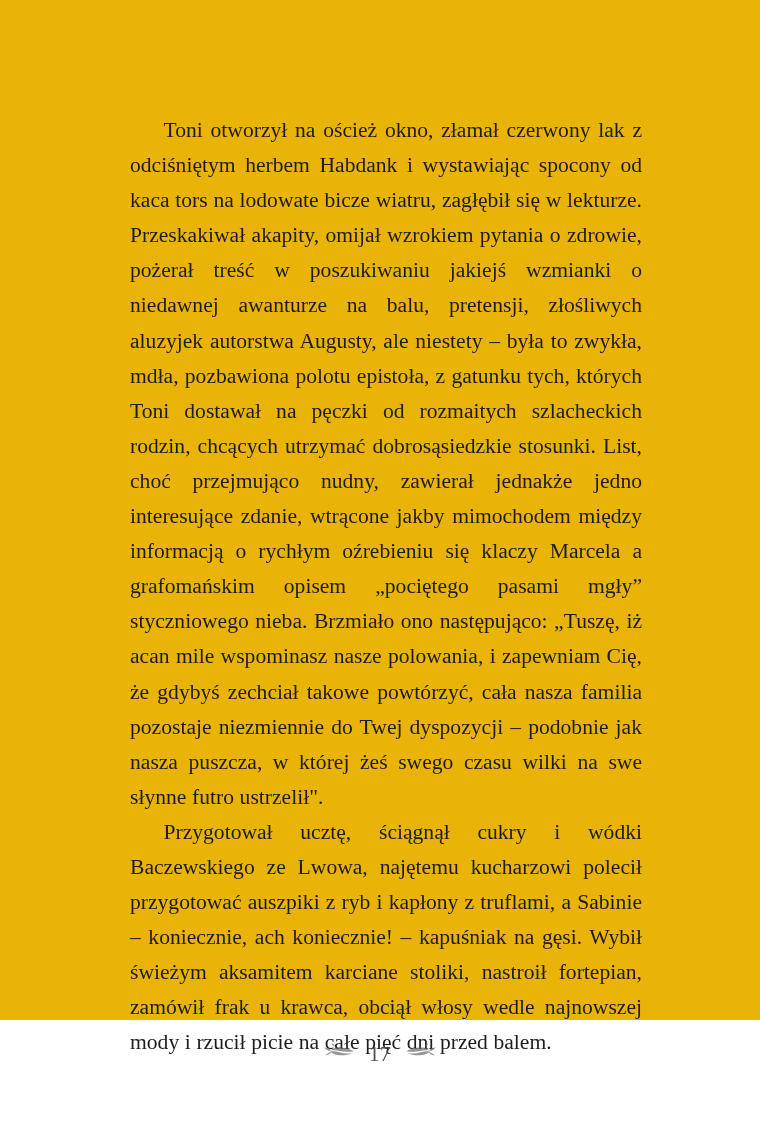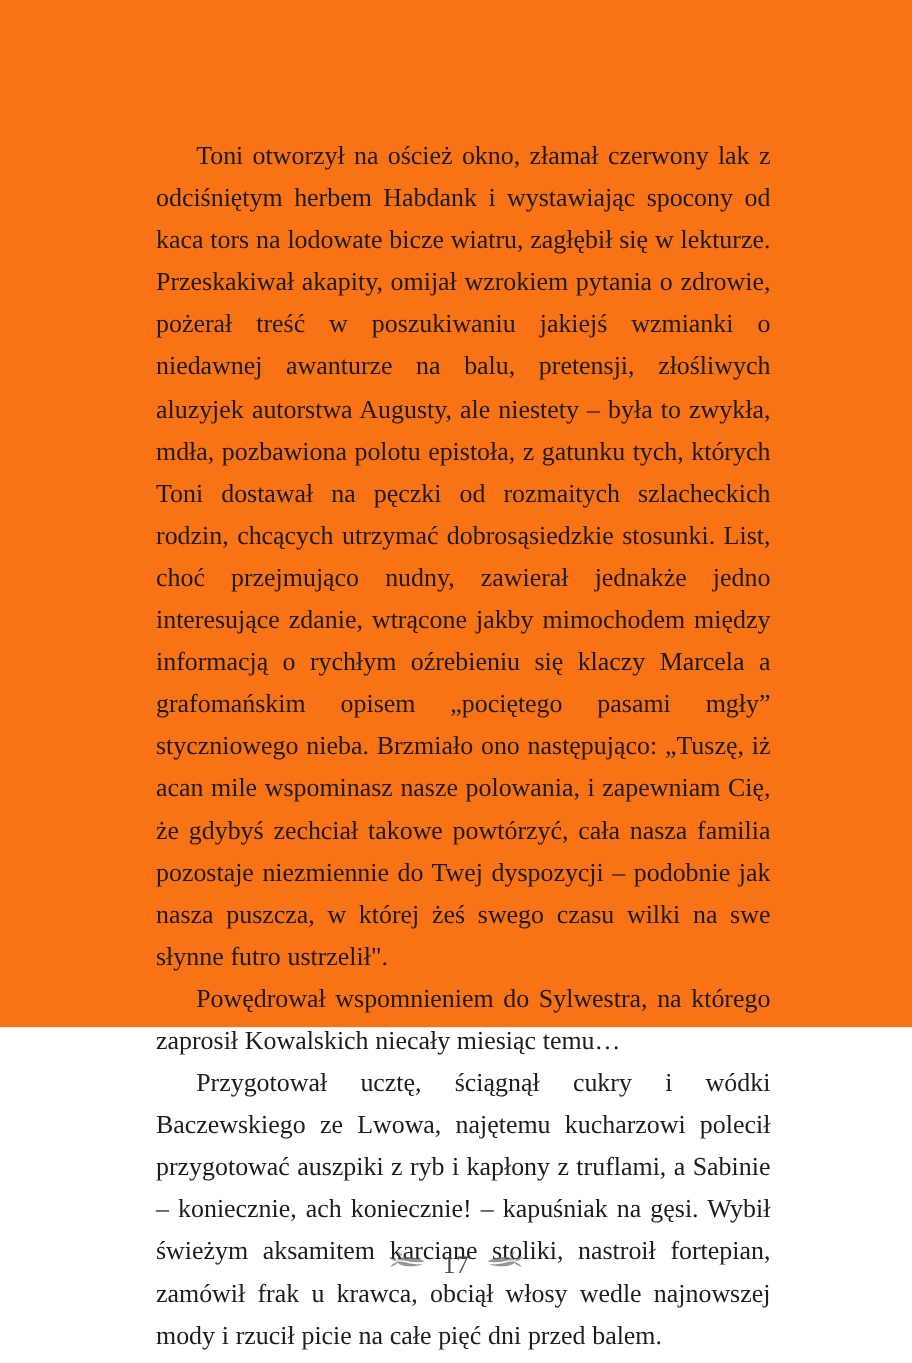--- a/index.html
+++ b/index.html
@@ -10,22 +10,22 @@
   body {
     width: 760px;
     height: 1136px;
     overflow: hidden;
     font-family: "Liberation Serif", "DejaVu Serif", serif;
     color: #1b1b1b;
   }
   .page {
     position: relative;
     width: 760px;
-    height: 856px;
-    background: #f97316;
+    height: 1020px;
+    background: #eab308;
   }
   .text-block {
     position: absolute;
     left: 130px;
     top: 113px;
     width: 512px;
     text-align: justify;
     text-justify: inter-word;
     font-size: 21.6px;
     line-height: 35.1px;
@@ -75,21 +75,20 @@
     transform: scaleX(-1);
   }
 </style>
 </head>
 <body>
 
 <div class="page">
 
   <div class="text-block">
     <p class="para">Toni otworzył na oścież okno, złamał czerwony lak z odciśniętym herbem Habdank i wystawiając spocony od kaca tors na lodowate bicze wiatru, zagłębił się w lekturze. Przeskakiwał akapity, omijał wzrokiem pytania o zdrowie, pożerał treść w poszukiwaniu jakiejś wzmianki o niedawnej awanturze na balu, pretensji, złośliwych aluzyjek autorstwa Augusty, ale niestety – była to zwykła, mdła, pozbawiona polotu epistoła, z gatunku tych, których Toni dostawał na pęczki od rozmaitych szlacheckich rodzin, chcących utrzymać dobrosąsiedzkie stosunki. List, choć przejmująco nudny, zawierał jednakże jedno interesujące zdanie, wtrącone jakby mimochodem między informacją o rychłym oźrebieniu się klaczy Marcela a grafomańskim opisem „pociętego pasami mgły” styczniowego nieba. Brzmiało ono następująco: „Tuszę, iż acan mile wspominasz nasze polowania, i zapewniam Cię, że gdybyś zechciał takowe powtórzyć, cała nasza familia pozostaje niezmiennie do Twej dyspozycji – podobnie jak nasza puszcza, w której żeś swego czasu wilki na swe słynne futro ustrzelił".</p>
-    <p class="para">Powędrował wspomnieniem do Sylwestra, na którego zaprosił Kowalskich niecały miesiąc temu…</p>
     <p class="para">Przygotował ucztę, ściągnął cukry i wódki Baczewskiego ze Lwowa, najętemu kucharzowi polecił przygotować auszpiki z ryb i kapłony z truflami, a Sabinie – koniecznie, ach koniecznie! – kapuśniak na gęsi. Wybił świeżym aksamitem karciane stoliki, nastroił fortepian, zamówił frak u krawca, obciął włosy wedle najnowszej mody i rzucił picie na całe pięć dni przed balem.</p>
   </div>
 
   <div class="folio">
     <span class="ornament left">
       <svg viewBox="0 0 34 18" xmlns="http://www.w3.org/2000/svg">
         <g fill="#6f6f6f">
           <path d="M32 9.2 C27 6.4 21 5.0 15.5 5.6 C12.8 5.9 10.4 6.9 8.6 8.4 C11.2 8.0 14.0 8.1 16.6 8.8 C21.6 10.1 26.9 10.2 32 9.2 Z"></path>
           <path d="M30.5 11.5 C25.6 11.9 20.6 11.3 16.0 9.9 C13.4 9.1 10.6 8.9 8.0 9.5 C10.0 11.4 12.7 12.6 15.5 13.0 C20.6 13.7 26.0 13.1 30.5 11.5 Z"></path>
           <path d="M9.0 8.2 C7.0 6.6 4.6 5.7 2.1 5.6 C3.4 7.2 5.1 8.3 7.0 8.9 Z"></path>

